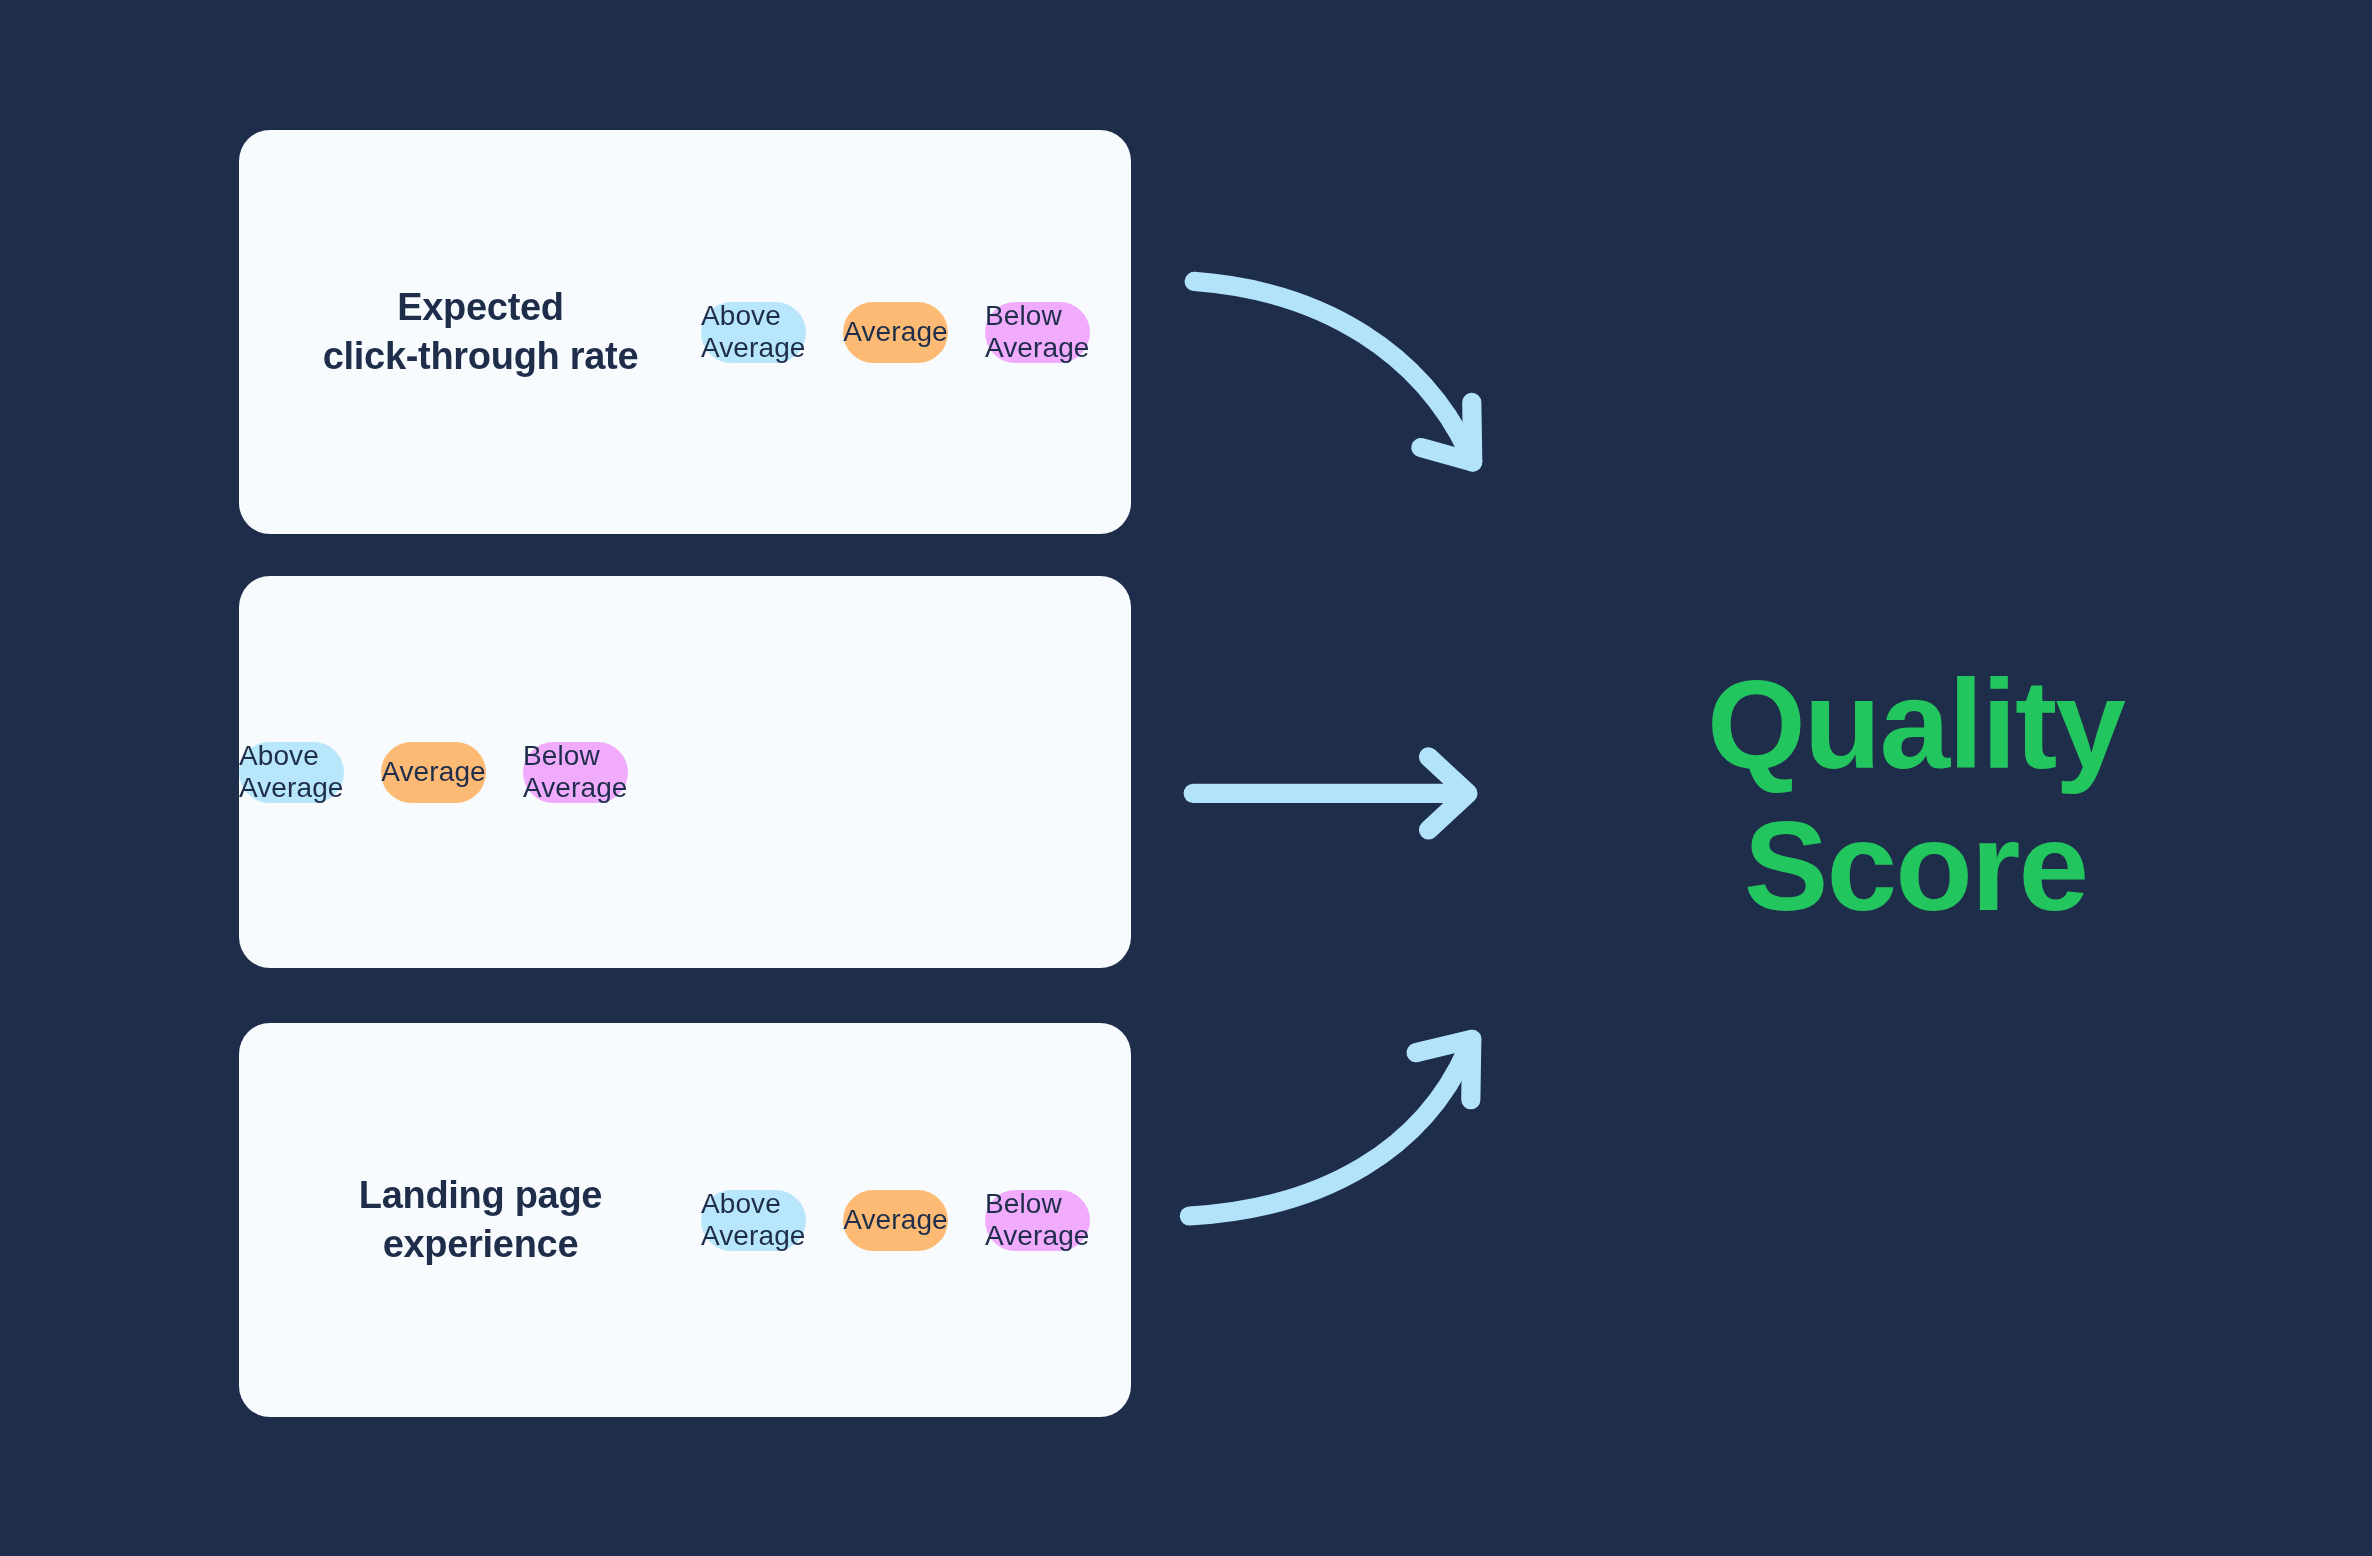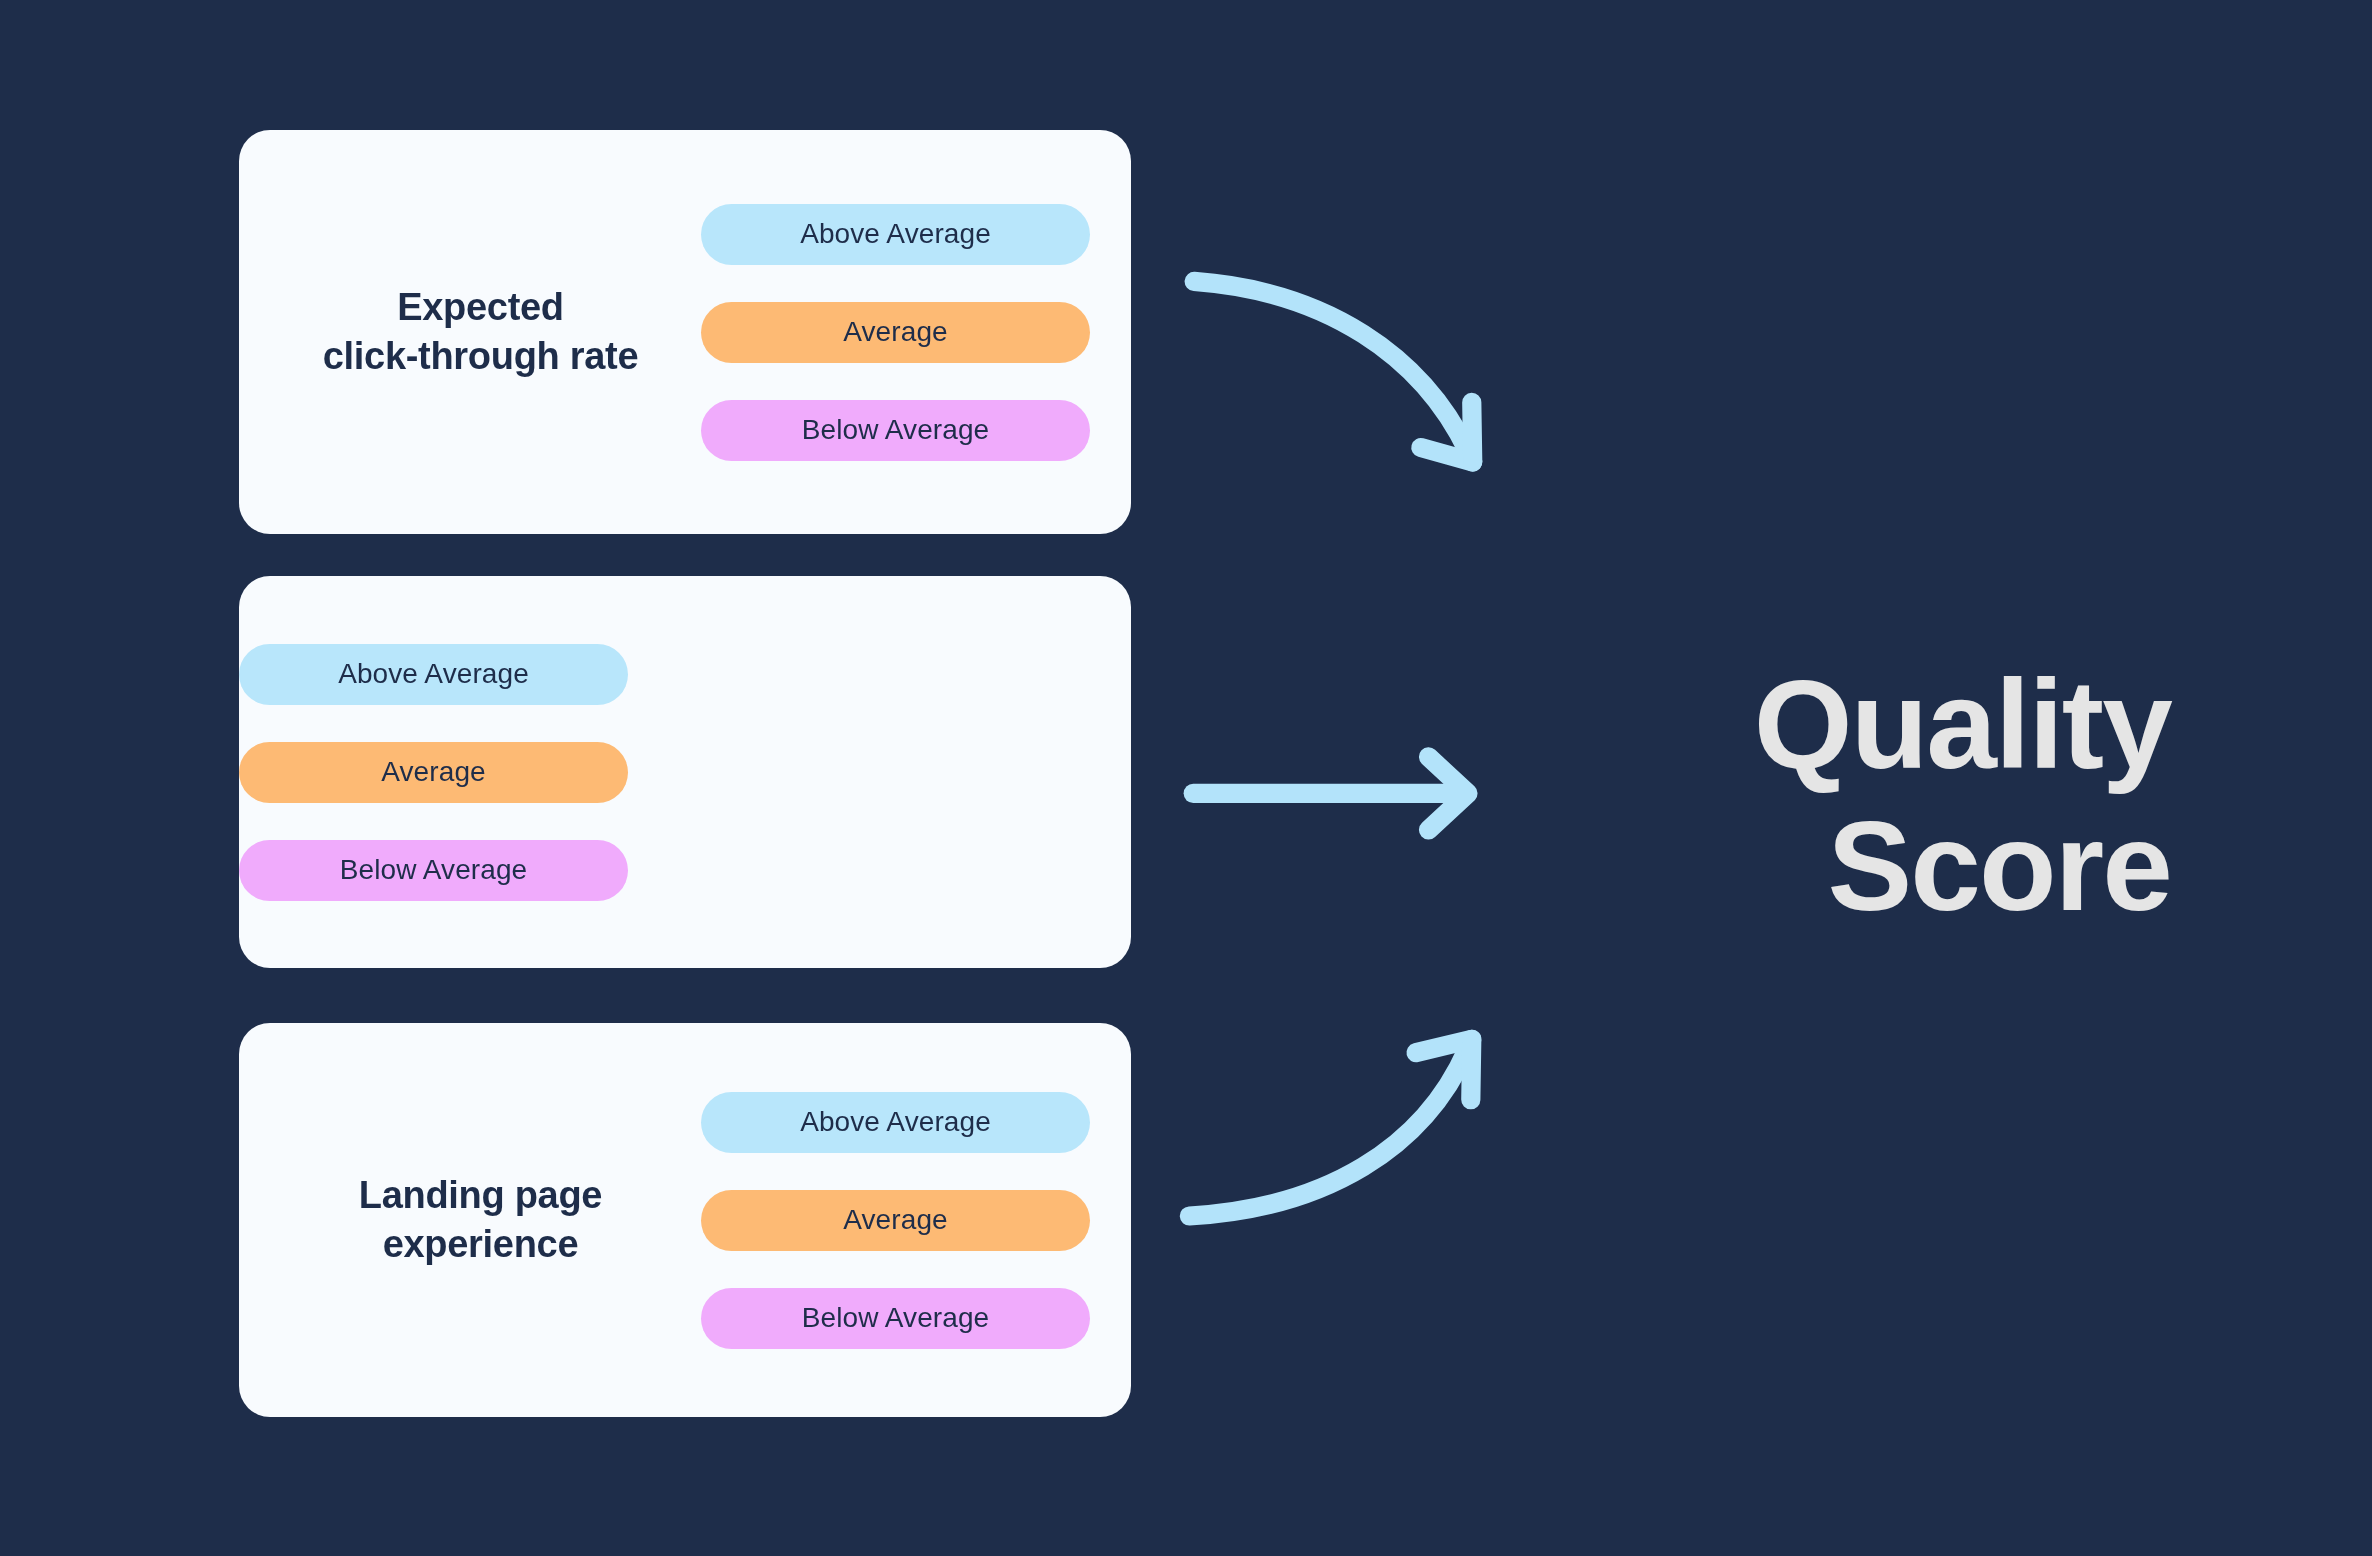--- a/index.html
+++ b/index.html
@@ -46,21 +46,20 @@
     font-size: 38px;
     font-weight: 700;
     line-height: 1.28;
     letter-spacing: -0.3px;
     white-space: pre-line;
   }
 
   .pill-stack {
     width: 389px;
     display: flex;
-    flex-direction: column;
     align-items: flex-start;
     gap: 37px;
   }
   .pill {
     width: 389px;
     height: 61px;
     border-radius: 31px;
     display: flex;
     align-items: center;
     justify-content: center;
@@ -80,25 +79,25 @@
     left: 0;
     top: 0;
     width: 2373px;
     height: 1556px;
     pointer-events: none;
   }
 
   
   #result {
     position: absolute;
-    left: 1556px;
+    left: 1608px;
     top: 653px;
     width: 615px;
-    text-align: right;
-    color: #e5e5e5;
+    text-align: center;
+    color: #22c55e;
     font-size: 127px;
     font-weight: 700;
     line-height: 1.12;
     letter-spacing: -1.9px;
     white-space: pre-line;
   }
 </style>
 </head>
 <body>
 

